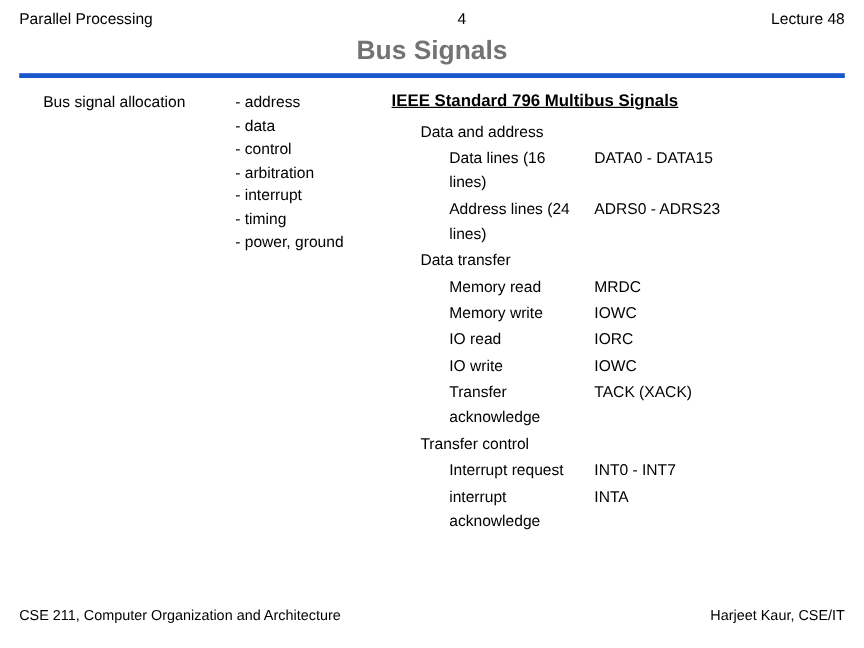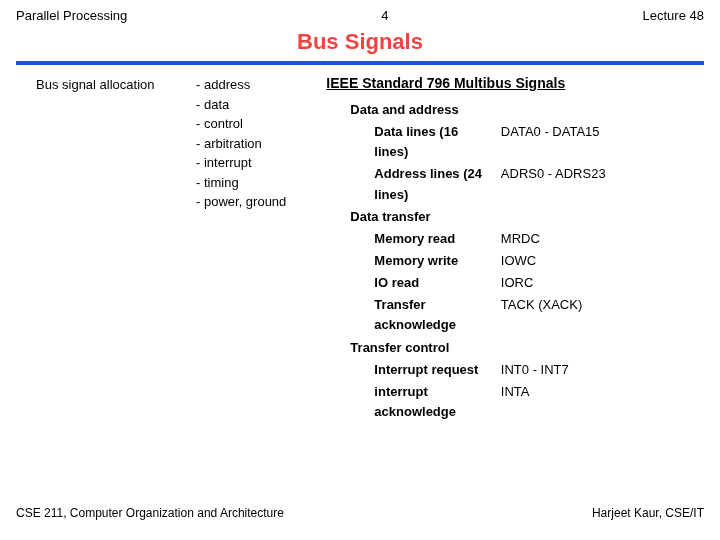--- a/index.html
+++ b/index.html
@@ -49,21 +49,21 @@
     }
 
     .title-section {
       text-align: center;
       margin-bottom: 6px;
     }
 
     .title-section h1 {
       font-size: 22px;
       font-weight: bold;
-      color: #ef4444;
+      color: #737373;
     }
 
     .blue-bar {
       height: 4px;
       background-color: #1a56cc;
       margin-bottom: 10px;
     }
 
     .content {
       display: flex;
@@ -117,21 +117,20 @@
     .indent1 {
       padding-left: 24px !important;
     }
 
     .indent2 {
       padding-left: 48px !important;
     }
 
     .col-label {
       width: 55%;
-      font-weight: bold;
     }
 
     .col-value {
       width: 45%;
       font-weight: normal;
     }
 
     .footer {
       display: flex;
       justify-content: space-between;
@@ -207,20 +206,24 @@
             </tr>
             <tr>
               <td class="col-label indent2">Memory write</td>
               <td class="col-value">IOWC</td>
             </tr>
             <tr>
               <td class="col-label indent2">IO read</td>
               <td class="col-value">IORC</td>
             </tr>
             <tr>
+              <td class="col-label indent2">IO write</td>
+              <td class="col-value">IOWC</td>
+            </tr>
+            <tr>
               <td class="col-label indent2">Transfer acknowledge</td>
               <td class="col-value">TACK  (XACK)</td>
             </tr>
             <tr>
               <td class="col-label indent1">Transfer control</td>
               <td class="col-value"></td>
             </tr>
             <tr>
               <td class="col-label indent2">Interrupt request</td>
               <td class="col-value">INT0 - INT7</td>

